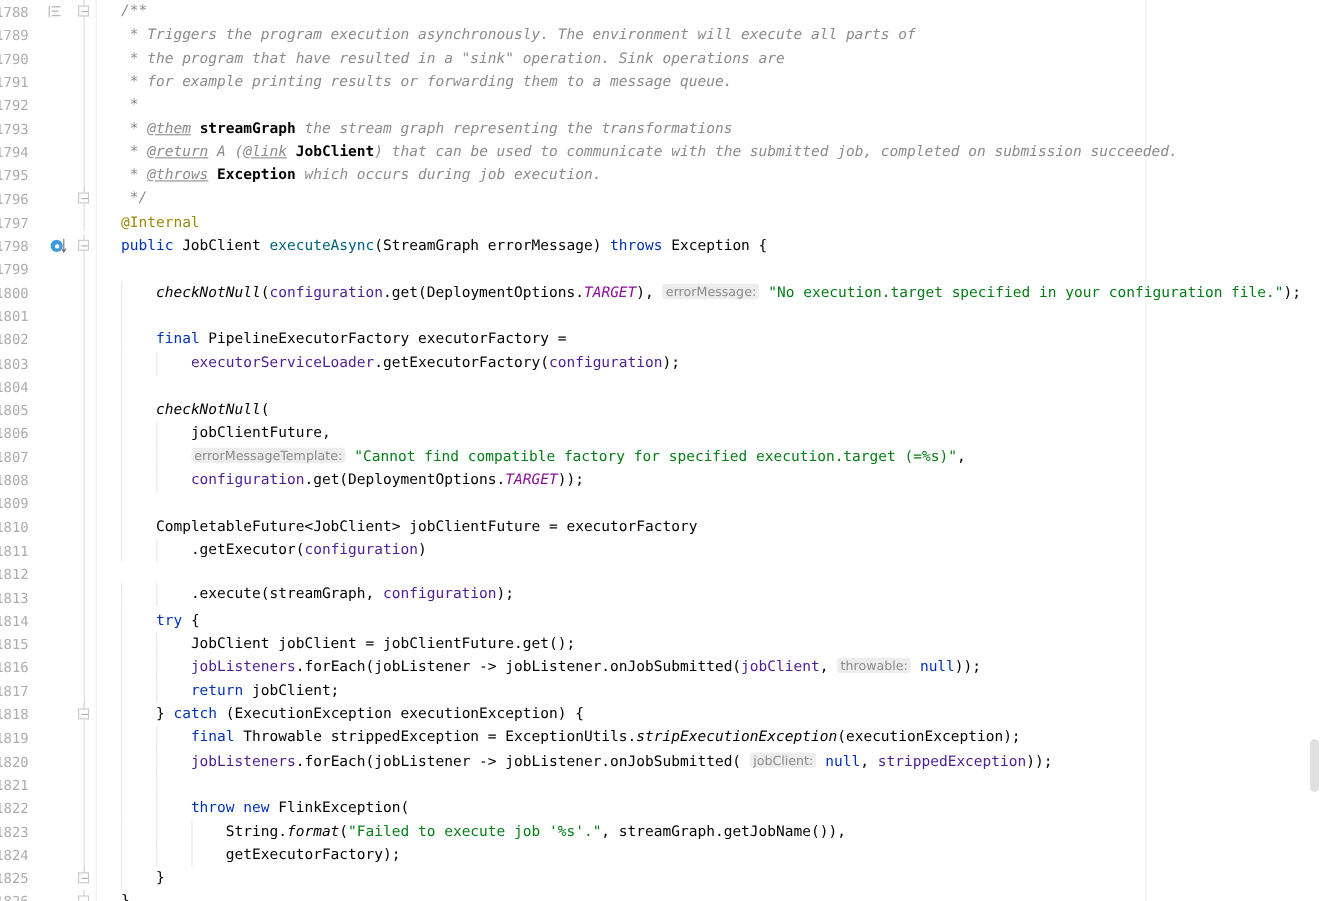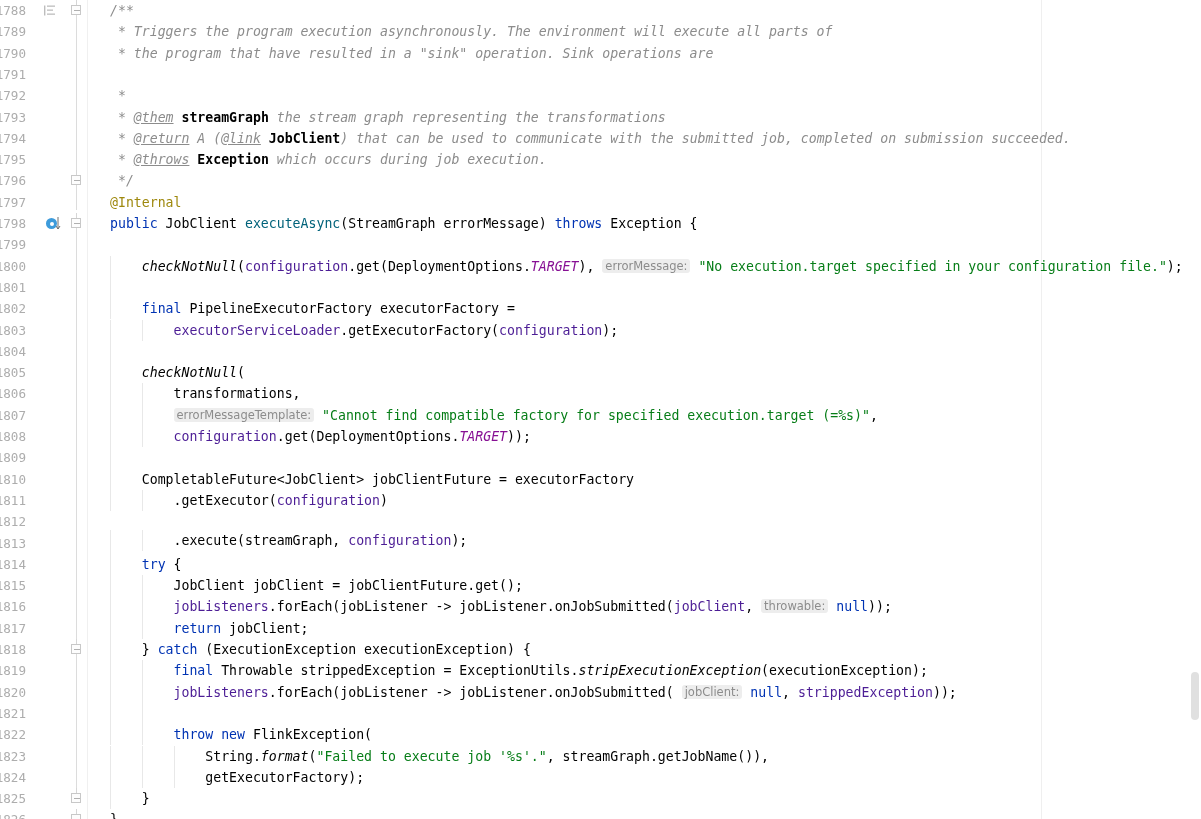--- a/index.html
+++ b/index.html
@@ -285,34 +285,35 @@
         </span>
       </div>
     </div>
   <div class="gutter-sep"></div>
 
   <div class="code" id="codepane">
     <div class="margin-guide" style="left: 953px;"></div>
   <div class="cline" style="position: absolute; top: 0px; left: 0px; right: 0px;"><span></span><span class="cmt">/**</span></div>
       <div class="cline" style="position: absolute; top: 42.6px; left: 0px; right: 0px;"><span></span><span class="cmt"> * the program that have resulted in a "sink" operation. Sink operations are</span></div>
       <div class="cline" style="position: absolute; top: 21.3px; left: 0px; right: 0px;"><span></span><span class="cmt"> * Triggers the program execution asynchronously. The environment will execute all parts of</span></div>
+      <div class="cline" style="position: absolute; top: 63.9px; left: 0px; right: 0px;"><span></span><span class="cmt"> * for example printing results or forwarding them to a message queue.</span></div>
       <div class="cline" style="position: absolute; top: 85.2px; left: 0px; right: 0px;"><span></span><span class="cmt"> *</span></div>
       <div class="cline" style="position: absolute; top: 106.5px; left: 0px; right: 0px;"><span></span><span class="cmt"> * </span><span class="cmt-tag">@them</span><span class="cmt"> </span><span class="cmt-b">streamGraph</span><span class="cmt"> the stream graph representing the transformations</span></div>
       <div class="cline" style="position: absolute; top: 127.8px; left: 0px; right: 0px;"><span></span><span class="cmt"> * </span><span class="cmt-tag">@return</span><span class="cmt"> A (</span><span class="cmt-tag">@link</span><span class="cmt"> </span><span class="cmt-b">JobClient</span><span class="cmt">) that can be used to communicate with the submitted job, completed on submission succeeded.</span></div>
       <div class="cline" style="position: absolute; top: 149.1px; left: 0px; right: 0px;"><span></span><span class="cmt"> * </span><span class="cmt-tag">@throws</span><span class="cmt"> </span><span class="cmt-b">Exception</span><span class="cmt"> which occurs during job execution.</span></div>
       <div class="cline" style="position: absolute; top: 170.4px; left: 0px; right: 0px;"><span></span><span class="cmt"> */</span></div>
       <div class="cline" style="position: absolute; top: 191.7px; left: 0px; right: 0px;"><span></span><span class="anno">@Internal</span></div>
       <div class="cline" style="position: absolute; top: 213px; left: 0px; right: 0px;"><span></span><span class="kw">public</span><span class="plain"> JobClient </span><span class="mname">executeAsync</span><span class="plain">(StreamGraph errorMessage) </span><span class="kw">throws</span><span class="plain"> Exception {</span></div>
       <div class="cline" style="position: absolute; top: 255.6px; left: 0px; right: 0px;"><span class="iguide" style="left: 22px;"></span><span>    </span><span class="smeth">checkNotNull</span><span class="plain">(</span><span class="fld">configuration</span><span class="plain">.get(DeploymentOptions.</span><span class="sfld">TARGET</span><span class="plain">), </span><span class="hint">errorMessage:</span><span class="plain"> </span><span class="str">"No execution.target specified in your configuration file."</span><span class="plain">);</span></div>
       <div class="cline" style="position: absolute; top: 276.9px; left: 0px; right: 0px;"><span class="iguide" style="left: 22px;"></span><span>    </span></div>
       <div class="cline" style="position: absolute; top: 298.2px; left: 0px; right: 0px;"><span class="iguide" style="left: 22px;"></span><span>    </span><span class="kw">final</span><span class="plain"> PipelineExecutorFactory executorFactory =</span></div>
       <div class="cline" style="position: absolute; top: 319.5px; left: 0px; right: 0px;"><span class="iguide" style="left: 22px;"></span><span class="iguide" style="left: 54.2px;"></span><span>        </span><span class="fld">executorServiceLoader</span><span class="plain">.getExecutorFactory(</span><span class="fld">configuration</span><span class="plain">);</span></div>
       <div class="cline" style="position: absolute; top: 340.8px; left: 0px; right: 0px;"><span class="iguide" style="left: 22px;"></span><span>    </span></div>
       <div class="cline" style="position: absolute; top: 362.1px; left: 0px; right: 0px;"><span class="iguide" style="left: 22px;"></span><span>    </span><span class="smeth">checkNotNull</span><span class="plain">(</span></div>
-      <div class="cline" style="position: absolute; top: 383.4px; left: 0px; right: 0px;"><span class="iguide" style="left: 22px;"></span><span class="iguide" style="left: 54.2px;"></span><span>        </span><span class="plain">transformations,</span></div>
+      <div class="cline" style="position: absolute; top: 383.4px; left: 0px; right: 0px;"><span class="iguide" style="left: 22px;"></span><span class="iguide" style="left: 54.2px;"></span><span>        </span><span class="plain">jobClientFuture,</span></div>
       <div class="cline" style="position: absolute; top: 404.7px; left: 0px; right: 0px;"><span class="iguide" style="left: 22px;"></span><span class="iguide" style="left: 54.2px;"></span><span>        </span><span class="hint">errorMessageTemplate:</span><span class="plain"> </span><span class="str">"Cannot find compatible factory for specified execution.target (=%s)"</span><span class="plain">,</span></div>
       <div class="cline" style="position: absolute; top: 426px; left: 0px; right: 0px;"><span class="iguide" style="left: 22px;"></span><span class="iguide" style="left: 54.2px;"></span><span>        </span><span class="fld">configuration</span><span class="plain">.get(DeploymentOptions.</span><span class="sfld">TARGET</span><span class="plain">));</span></div>
       <div class="cline" style="position: absolute; top: 447.3px; left: 0px; right: 0px;"><span class="iguide" style="left: 22px;"></span><span>    </span></div>
       <div class="cline" style="position: absolute; top: 468.6px; left: 0px; right: 0px;"><span class="iguide" style="left: 22px;"></span><span>    </span><span class="plain">CompletableFuture&lt;JobClient&gt; jobClientFuture = executorFactory</span></div>
       <div class="cline" style="position: absolute; top: 489.9px; left: 0px; right: 0px;"><span class="iguide" style="left: 22px;"></span><span class="iguide" style="left: 54.2px;"></span><span>        </span><span class="plain">.getExecutor(</span><span class="fld">configuration</span><span class="plain">)</span></div>
       <div class="cline" style="position: absolute; top: 510px; left: 0px; right: 0px; margin-top: 20px;"><span class="iguide" style="left: 22px;"></span><span class="iguide" style="left: 54.2px;"></span><span>        </span><span class="plain">.execute(streamGraph, </span><span class="fld">configuration</span><span class="plain">);</span></div>
       <div class="cline" style="position: absolute; top: 532.5px; left: 0px; right: 0px;"><span class="iguide" style="left: 22px;"></span><span>    </span></div>
       <div class="cline" style="position: absolute; top: 553.8px; left: 0px; right: 0px;"><span class="iguide" style="left: 22px;"></span><span>    </span><span class="kw">try</span><span class="plain"> {</span></div>
       <div class="cline" style="position: absolute; top: 575.1px; left: 0px; right: 0px;"><span class="iguide" style="left: 22px;"></span><span class="iguide" style="left: 54.2px;"></span><span>        </span><span class="plain">JobClient jobClient = jobClientFuture.get();</span></div>
       <div class="cline" style="position: absolute; top: 596.4px; left: 0px; right: 0px;"><span class="iguide" style="left: 22px;"></span><span class="iguide" style="left: 54.2px;"></span><span>        </span><span class="fld">jobListeners</span><span class="plain">.forEach(jobListener -&gt; jobListener.onJobSubmitted(</span><span class="fld">jobClient</span><span class="plain">, </span><span class="hint">throwable:</span><span class="plain"> </span><span class="kw">null</span><span class="plain">));</span></div>

